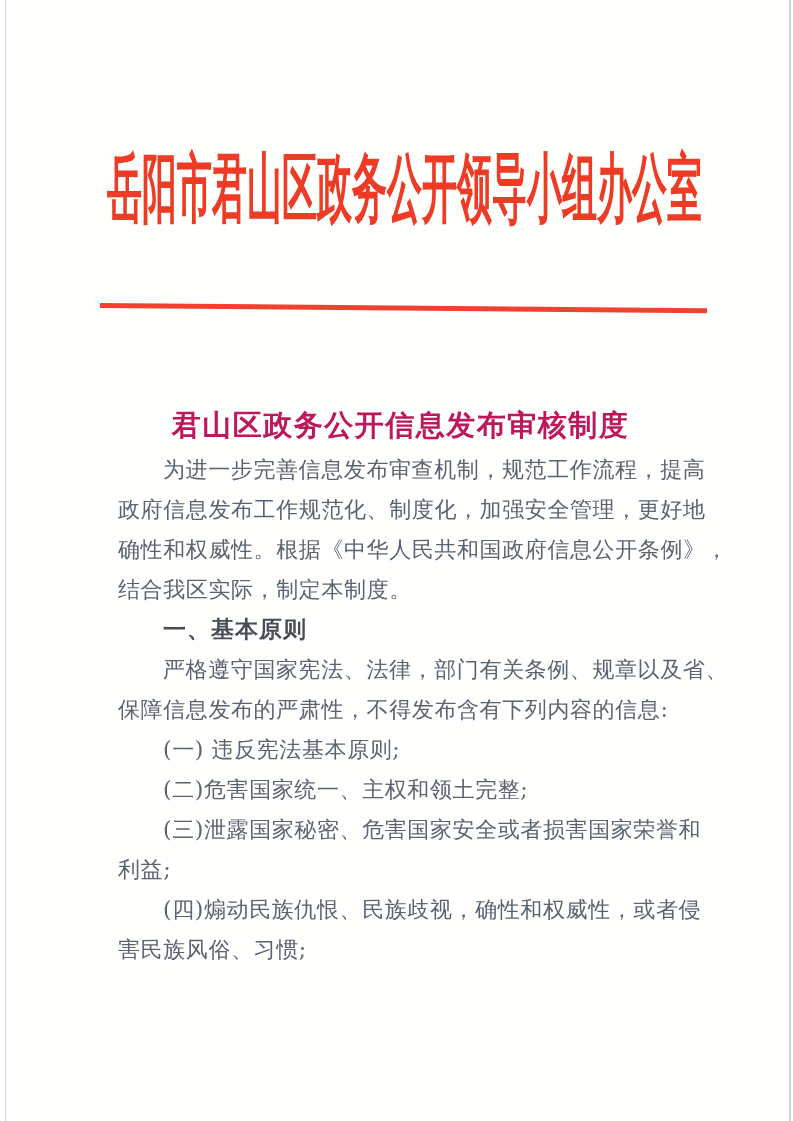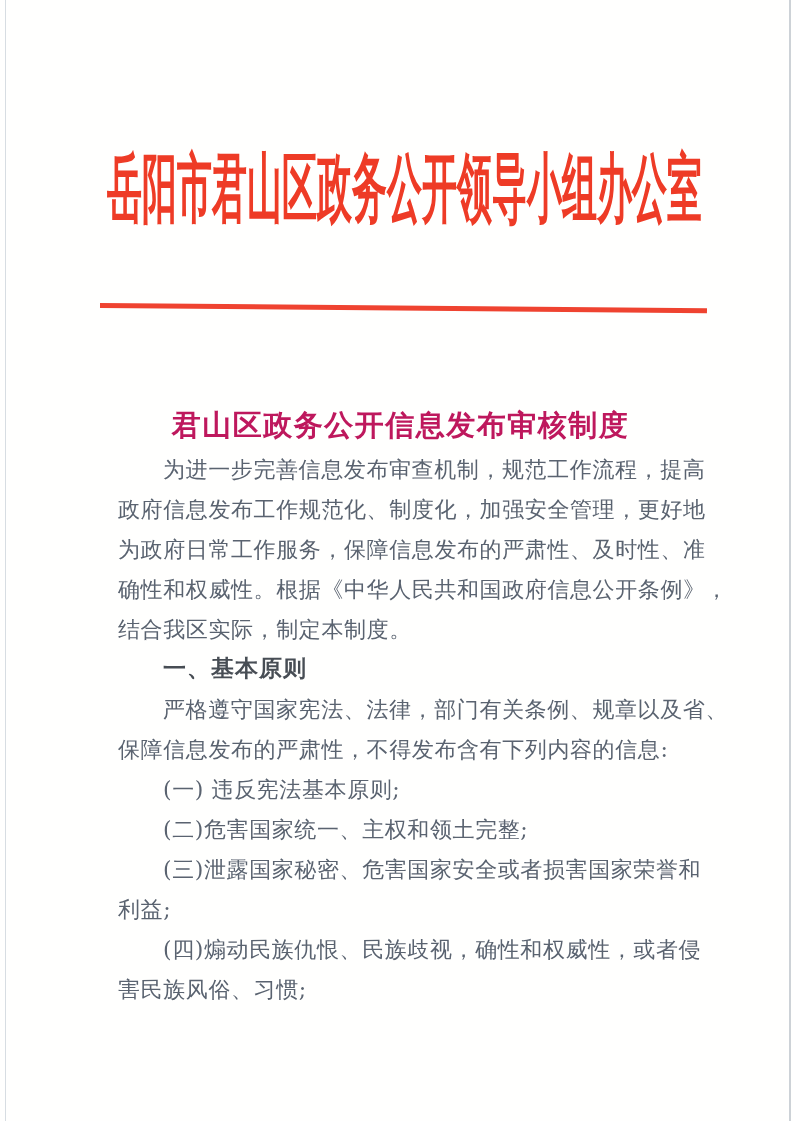--- a/index.html
+++ b/index.html
@@ -65,21 +65,21 @@
     font-size:22px;
     letter-spacing:0.6px;
     color:#5a6370;
   }
   .line {
     height:40px; line-height:40px;
     white-space:nowrap;
   }
   .indent { padding-left:45px; }
   .section-heading {
-    font-family:Liberation Mono, monospace;
+    font-family:Liberation Serif, serif;
     font-weight:bold;
     font-size:23px;
     color:#474d54;
     letter-spacing:1px;
   }
 </style>
 </head>
 <body>
 
 <div class="page">
@@ -91,21 +91,20 @@
     <div class="letterhead-text">岳阳市君山区政务公开领导小组办公室</div>
   </div>
 
   <div class="red-rule"></div>
 
   <div class="doc-title">君山区政务公开信息发布审核制度</div>
 
   <div class="body-block">
     <div class="line indent">为进一步完善信息发布审查机制，规范工作流程，提高</div>
     <div class="line">政府信息发布工作规范化、制度化，加强安全管理，更好地</div>
-    <div class="line">为政府日常工作服务，保障信息发布的严肃性、及时性、准</div>
     <div class="line">确性和权威性。根据《中华人民共和国政府信息公开条例》，</div>
     <div class="line">结合我区实际，制定本制度。</div>
     <div class="line indent section-heading">一、基本原则</div>
     <div class="line indent">严格遵守国家宪法、法律，部门有关条例、规章以及省、</div>
     <div class="line">保障信息发布的严肃性，不得发布含有下列内容的信息:</div>
     <div class="line indent">(一) 违反宪法基本原则;</div>
     <div class="line indent">(二)危害国家统一、主权和领土完整;</div>
     <div class="line indent">(三)泄露国家秘密、危害国家安全或者损害国家荣誉和</div>
     <div class="line">利益;</div>
     <div class="line indent">(四)煽动民族仇恨、民族歧视，确性和权威性，或者侵</div>

